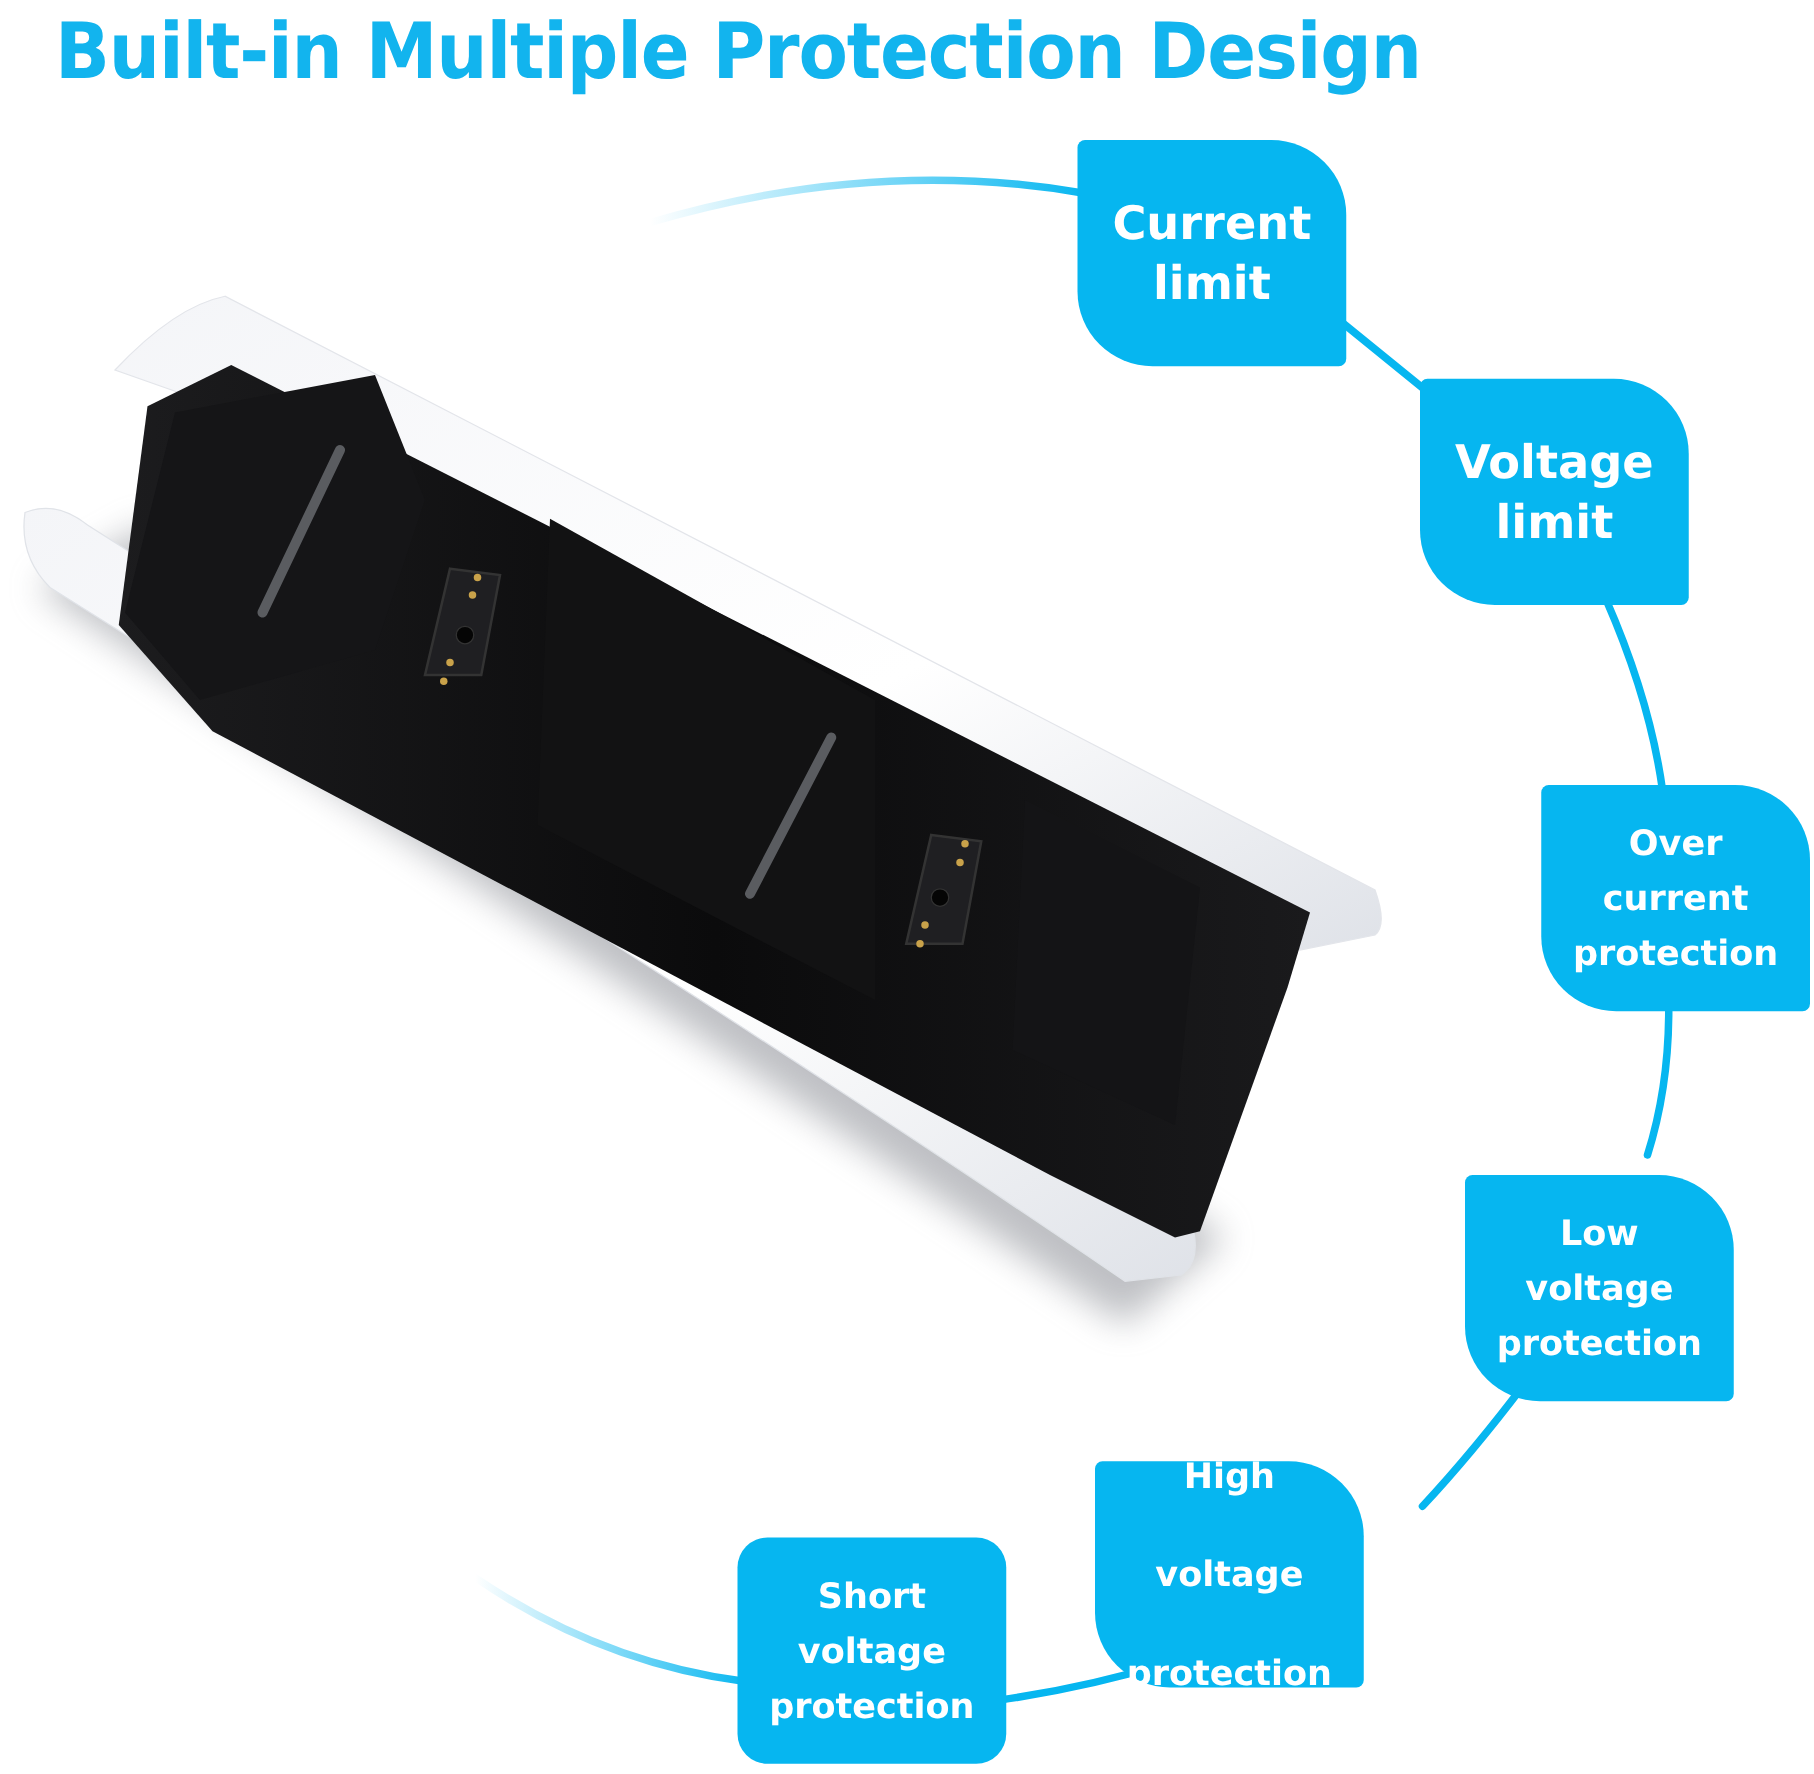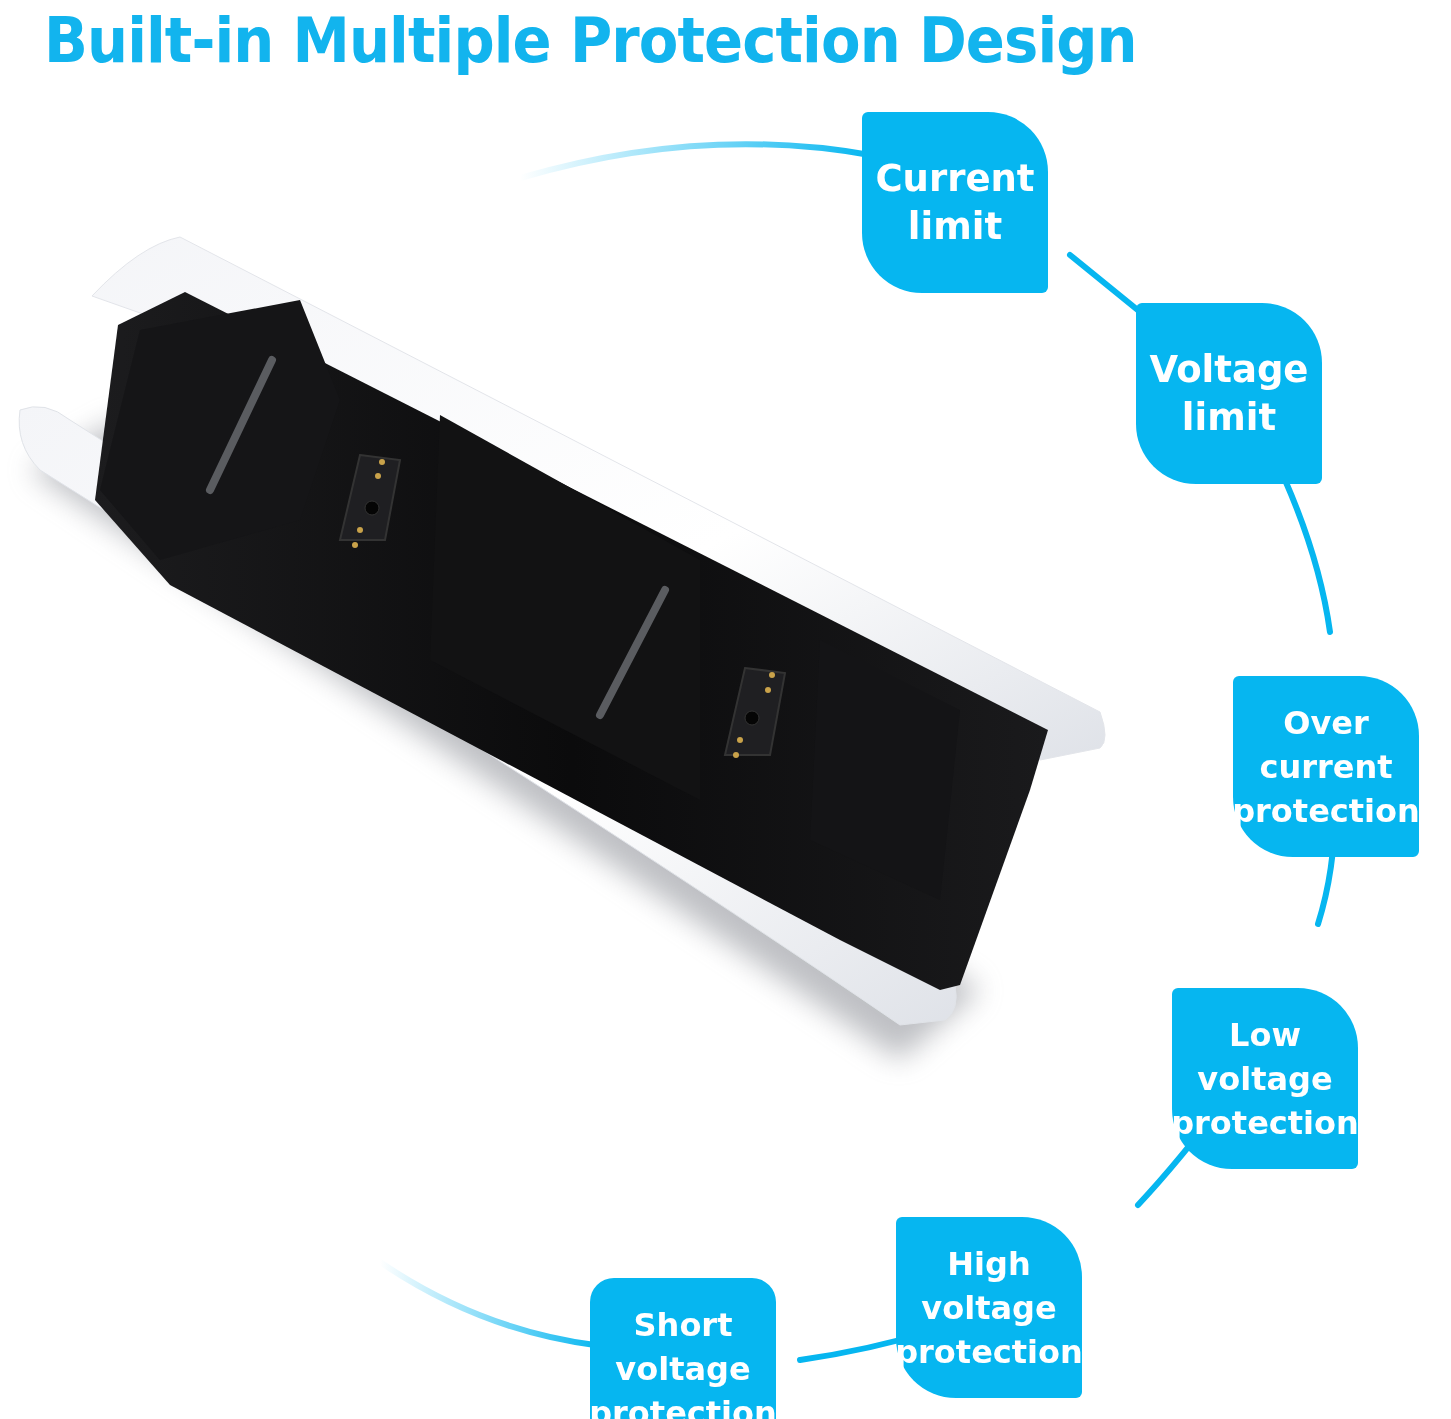--- a/index.html
+++ b/index.html
@@ -5,28 +5,28 @@
     html, body { margin: 0; padding: 0; background: #ffffff; }
     body { width: 1451px; height: 1419px; position: relative; overflow: hidden; font-family: "DejaVu Sans", sans-serif; }
     .title {
       position: absolute; left: 44px; top: 4px;
       font-family: "DejaVu Sans", sans-serif; font-weight: bold;
       font-size: 62px; letter-spacing: -1px; color: #12b4ee; white-space: nowrap;
       transform: scaleX(0.93); transform-origin: left top;
     }
     svg.stage { position: absolute; left: 0; top: 0; }
     .box {
-      position: absolute; width: 186px; height: 181px;
+      position: absolute; width: 215px; height: 181px;
       background: #06b6f0; color: #ffffff;
       border-radius: 6px 60px 6px 60px;
       display: flex; flex-direction: column; align-items: center; justify-content: center;
       font-family: "DejaVu Sans", sans-serif; font-weight: bold; text-align: center;
     }
     .box.two { font-size: 37px; line-height: 48px; }
-    .box.three { font-size: 32px; line-height: 44px; margin-top: 48px; }
+    .box.three { font-size: 28px; line-height: 44px; }
     .box span { display: block; white-space: nowrap; }
   </style>
 </head>
 <body>
 
 <div class="title">Built-in Multiple Protection Design</div>
 
 <svg class="stage" width="1451" height="1419" viewBox="0 0 1451 1419">
   <defs>
     <linearGradient id="fadeTop" x1="520" y1="0" x2="870" y2="0" gradientUnits="userSpaceOnUse">
@@ -113,21 +113,21 @@
   <span>current</span>
   <span>protection</span>
 </div>
 
 <div class="box three" style="left:1172px; top:940px;">
   <span>Low</span>
   <span>voltage</span>
   <span>protection</span>
 </div>
 
-<div class="box three" style="left:896px; top:1169px;">
+<div class="box three" style="left:876px; top:1169px;gap:35px;">
   <span>High</span>
   <span>voltage</span>
   <span>protection</span>
 </div>
 
 <div class="box three" style="left:590px; top:1230px;border-radius:24px;">
   <span>Short</span>
   <span>voltage</span>
   <span>protection</span>
 </div>

